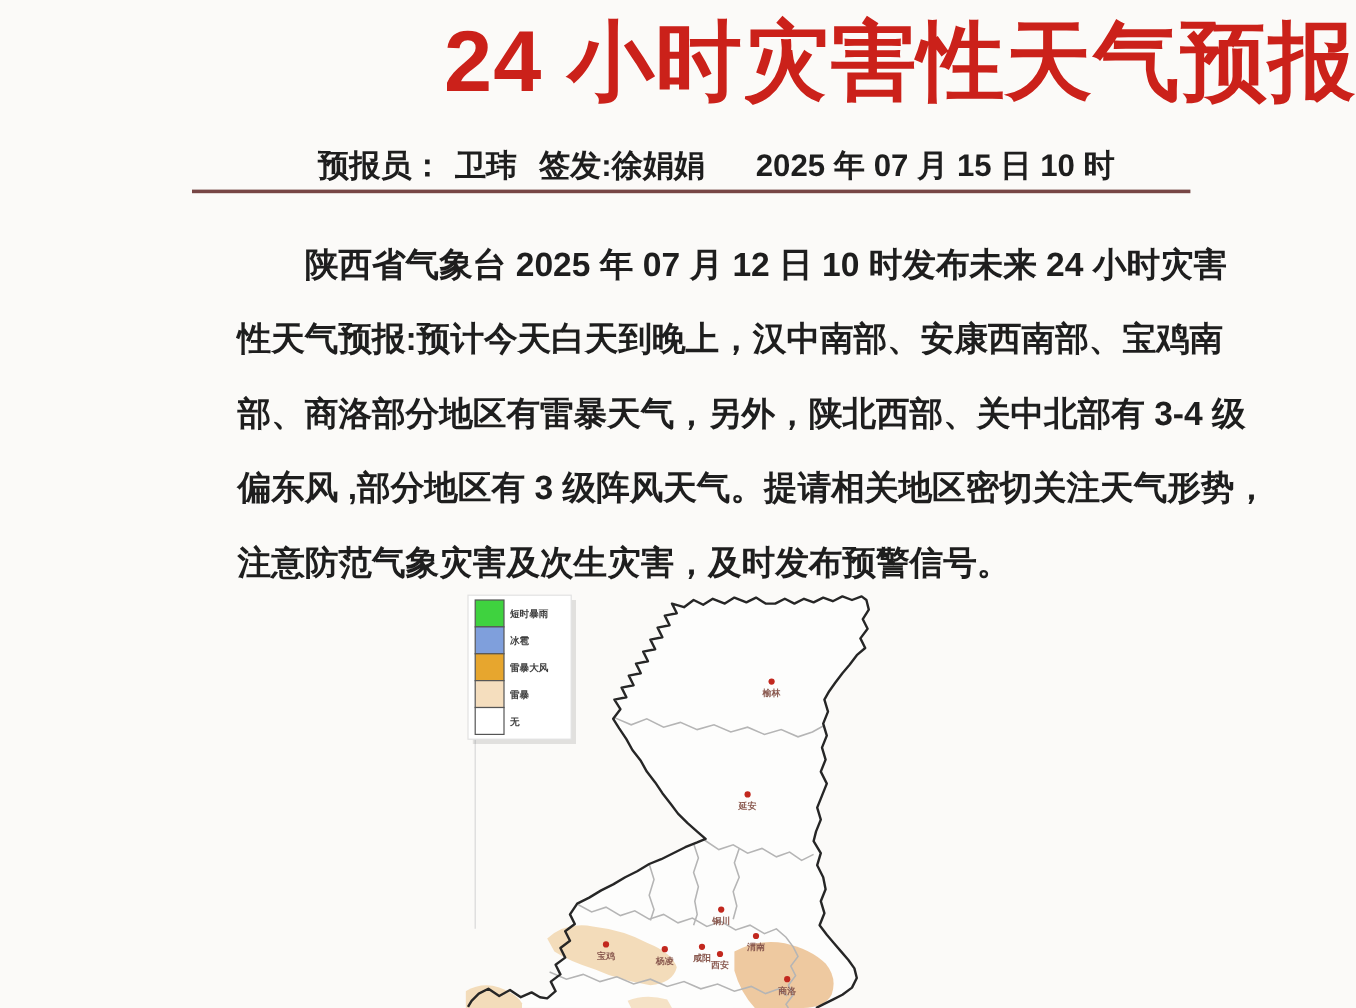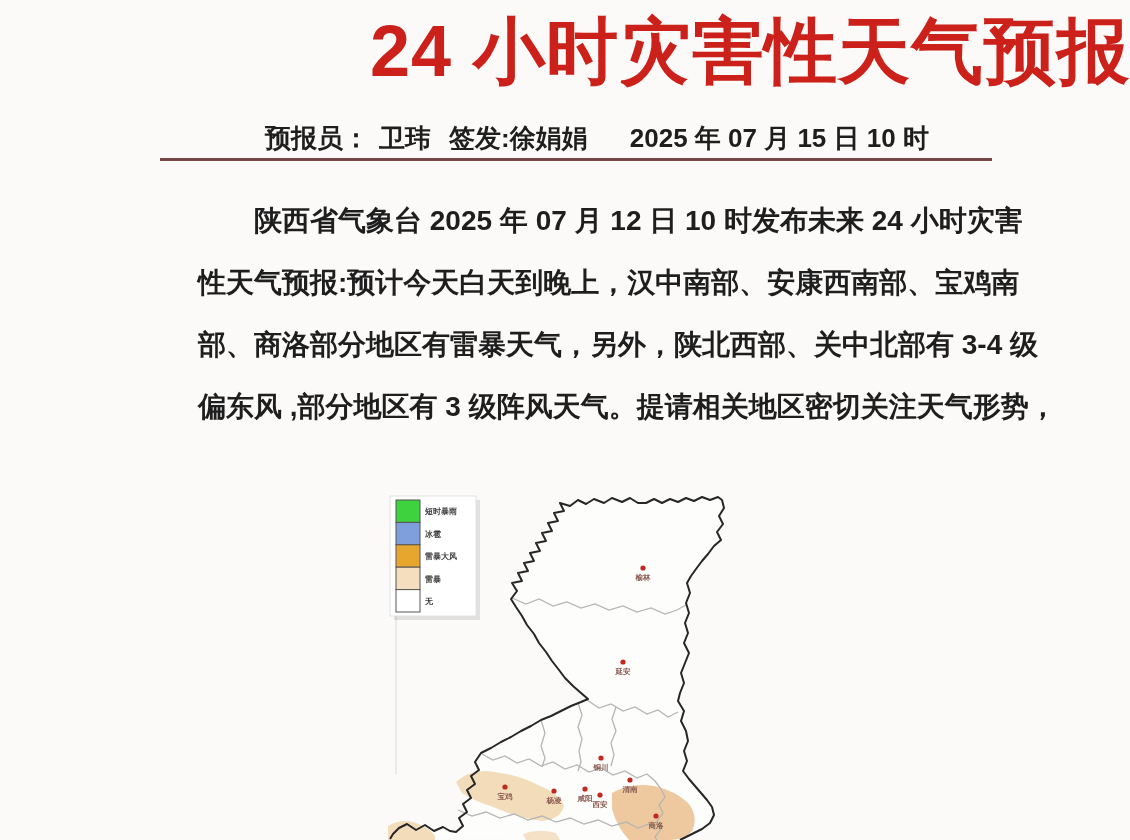--- a/index.html
+++ b/index.html
@@ -67,20 +67,21 @@
     <span>2025 年 07 月 15 日 10 时</span>
   </div>
 
   <div class="rule"></div>
 
   <div class="body-text">
     <div class="body-line indent">陕西省气象台 2025 年 07 月 12 日 10 时发布未来 24 小时灾害</div>
     <div class="body-line">性天气预报:预计今天白天到晚上，汉中南部、安康西南部、宝鸡南</div>
     <div class="body-line">部、商洛部分地区有雷暴天气，另外，陕北西部、关中北部有 3-4 级</div>
     <div class="body-line">偏东风 ,部分地区有 3 级阵风天气。提请相关地区密切关注天气形势，</div>
+    <div class="body-line last">注意防范气象灾害及次生灾害，及时发布预警信号。</div>
   </div>
 
   <svg style="position:absolute;left:388px;top:490px;" width="342" height="350" viewBox="0 0 342 350">
 
     <path d="M 2,349 L 5,344 11,338 19,334 28,340 37,335 46,341 55,337 62,341 68,342
          75,336 71,328 79,322 75,314 83,308 79,300 87,294 83,286 91,280 87,272 93,263
          103,258 113,252 123,247 133,241 143,236 153,230 163,226 173,221 183,216 193,212 200,209
          193,203 185,196 177,188 171,180 164,171 158,162 151,153 146,144 139,135 134,126 128,117 123,109
          129,101 124,93 134,91 130,83 140,81 136,73 146,71 142,63 152,61 148,53 158,51 154,43 164,41 160,33 170,31 166,23 176,21 172,13 182,16 190,10 198,14 206,9 216,13 224,8 234,12 242,8 250,13 258,13
          266,9 274,13 282,9 290,12 298,8 306,11 314,7 322,10 330,7 334,10

